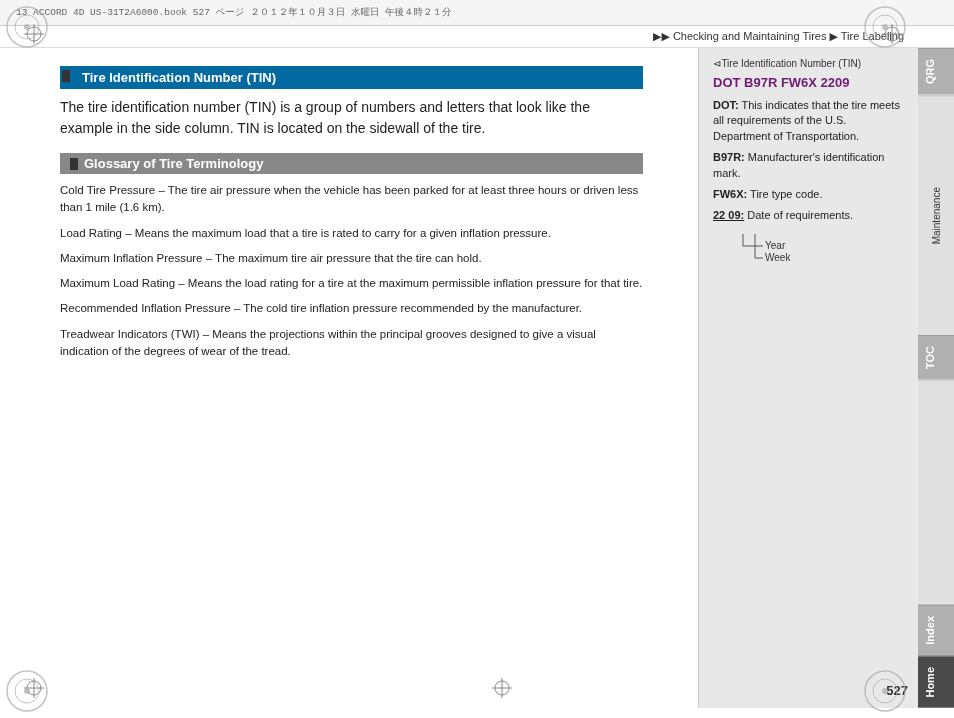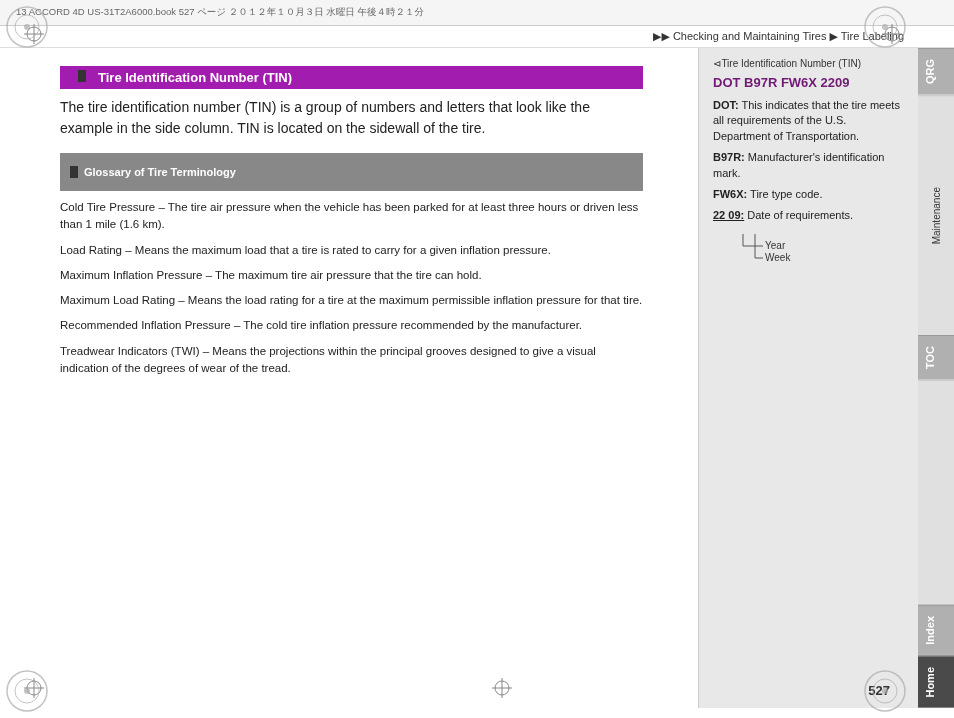--- a/index.html
+++ b/index.html
@@ -18,21 +18,21 @@
     .top-bar {
       border-bottom: 1px solid #ccc;
       padding: 6px 16px;
       font-size: 10px;
       color: #555;
       display: flex;
       align-items: center;
       justify-content: space-between;
       background: #f5f5f5;
     }
-    .top-bar-left { font-size: 9.5px; color: #666; }
+    .top-bar-left { font-size: 9.5px; color: #666; font-family: Liberation Mono, monospace; }
 
     
     .breadcrumb-bar {
       text-align: right;
       padding: 4px 50px 4px 16px;
       font-size: 11px;
       color: #333;
       border-bottom: 1px solid #ddd;
     }
     .breadcrumb-bar span { color: #333; }
@@ -78,36 +78,36 @@
       cursor: pointer;
       border-bottom: 1px solid #999;
     }
     .nav-tab.qrg { background: #b0b0b0; color: #fff; margin-bottom: 2px; }
     .nav-tab.toc { background: #b0b0b0; color: #fff; margin-bottom: 2px; }
     .nav-tab.index { background: #b0b0b0; color: #fff; margin-bottom: 2px; }
     .nav-tab.home { background: #4a4a4a; color: #fff; }
 
     
     .section-header {
-      background: #a21caf;
+      background: #0369a1;
       color: #fff;
-      padding: 4px 18px;
+      padding: 4px 2px;
       font-size: 13px;
       font-weight: bold;
       margin-bottom: 8px;
       display: flex;
       align-items: flex-start;
       gap: 6px;
     }
 
     .section-title {
       background: #888;
       color: #fff;
-      padding: 13px 10px;
-      font-size: 11px;
+      padding: 3px 10px;
+      font-size: 13px;
       font-weight: bold;
       margin-bottom: 8px;
       margin-top: 14px;
       display: flex;
       align-items: center;
     }
 
     
     .body-text {
       font-size: 14px;
@@ -255,21 +255,21 @@
           <line x1="10" y1="2" x2="10" y2="14" stroke="#555" stroke-width="1"></line>
           <line x1="10" y1="14" x2="30" y2="14" stroke="#555" stroke-width="1"></line>
           <text x="32" y="17" font-size="10" fill="#333">Year</text>
 
           <line x1="22" y1="2" x2="22" y2="26" stroke="#555" stroke-width="1"></line>
           <line x1="22" y1="26" x2="30" y2="26" stroke="#555" stroke-width="1"></line>
           <text x="32" y="29" font-size="10" fill="#333">Week</text>
         </svg>
       </div>
 
-      <div style="position:absolute; bottom: 10px; right: 28px; font-size:13px; font-weight:bold; color:#333;">527</div>
+      <div style="position:absolute; bottom: 10px; right: 10px; font-size:13px; font-weight:bold; color:#333;">527</div>
     </div>
 
     <div class="nav-tabs">
       <div class="nav-tab qrg">
         <span>QRG</span>
       </div>
       <div style="flex:1; background:#e0e0e0; writing-mode:vertical-rl; transform:rotate(180deg); display:flex; align-items:center; justify-content:center; font-size:10px; color:#333; padding:8px 0;">Maintenance</div>
       <div class="nav-tab toc">
         <span>TOC</span>
       </div>

